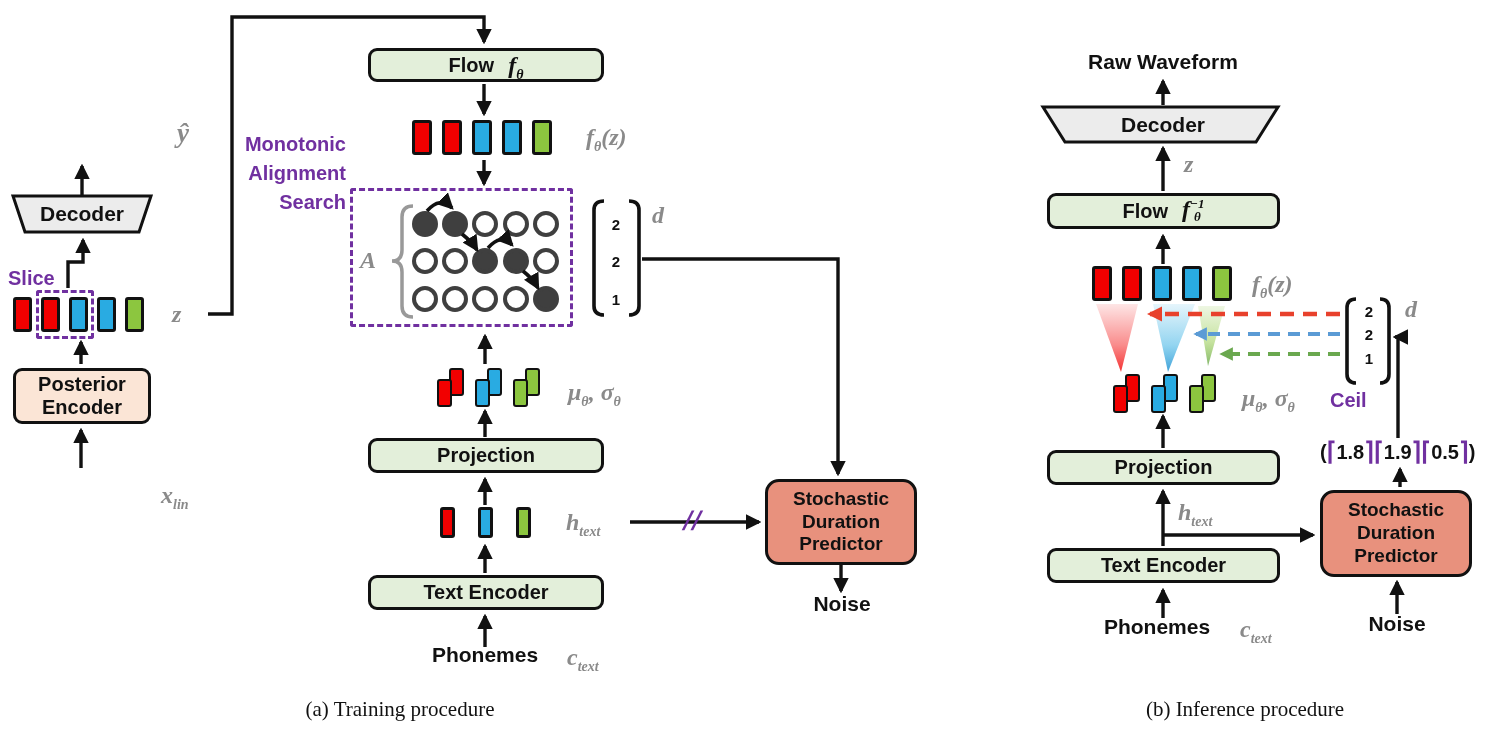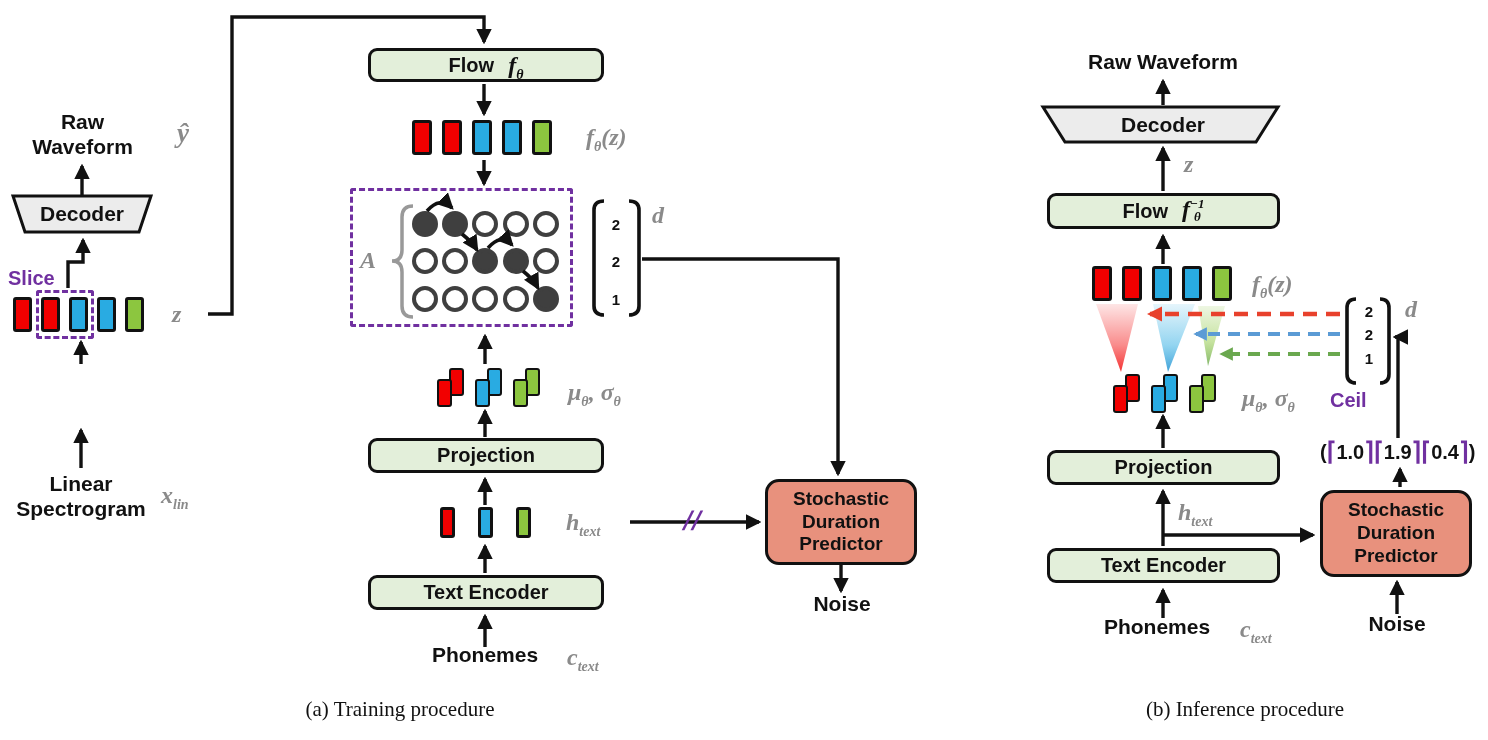--- a/index.html
+++ b/index.html
@@ -144,54 +144,55 @@
     <polygon points="1198,306 1225,306 1208,366" fill="url(#grad-green)"></polygon>
 
     <path d="M1340,314 H1150" fill="none" stroke="#e8412c" stroke-width="4.5" stroke-dasharray="14 9" marker-end="url(#ar-red)"></path>
     <path d="M1340,334 H1196" fill="none" stroke="#5b9bd5" stroke-width="4" stroke-dasharray="12 8" marker-end="url(#ar-blue)"></path>
     <path d="M1340,354 H1222" fill="none" stroke="#6aa84f" stroke-width="4" stroke-dasharray="12 8" marker-end="url(#ar-green)"></path>
 
     <path d="M1356,299 Q1347,299 1347,308 V374 Q1347,383 1356,383" fill="none" stroke="#111" stroke-width="3.6"></path>
     <path d="M1380,299 Q1389,299 1389,308 V374 Q1389,383 1380,383" fill="none" stroke="#111" stroke-width="3.6"></path>
   </svg>
 
-  <div class="lbl pre" style="left:15px;top:110px;width:135px">Raw
-Waveform</div>
   <div class="math" style="left:177px;top:120px;font-size:27px">ŷ</div>
   <div class="lbl" style="left:30px;top:202px;width:104px">Decoder</div>
   <div class="plbl" style="left:8px;top:266px">Slice</div>
 
   <div class="tokens tz" style="left:13px;top:297px">
       <div class="token tk-red"></div>
       <div class="token tk-red"></div>
       <div class="token tk-blue"></div>
       <div class="token tk-blue"></div>
       <div class="token tk-green"></div>
     </div>
   <div class="dashbox" style="left:36px;top:290px;width:58px;height:49px"></div>
   <div class="math" style="left:172px;top:302px">z</div>
 
-  <div class="lbl pre" style="left:0px;top:472px;width:162px">Linear
-Spectrogram</div>
+  <div class="box bg-peach pre" style="left:13px;top:368px;width:138px;height:56px"><span style="white-space:pre-line;line-height:1.15">Posterior
+Encoder</span></div>
   <div class="math" style="left:161px;top:483px"><span>x</span><span class="sb">lin</span></div>
 
   <div class="box bg-green" style="left:368px;top:48px;width:236px;height:34px">
     <span>Flow</span>
     <span class="mathin"><span>f</span><span class="sb">θ</span></span>
   </div>
 
   <div class="tokens tf" style="left:412px;top:120px">
       <div class="token tk-red"></div>
       <div class="token tk-red"></div>
       <div class="token tk-blue"></div>
       <div class="token tk-blue"></div>
       <div class="token tk-green"></div>
     </div>
   <div class="math" style="left:586px;top:125px"><span>f</span><span class="sb">θ</span><span>(z)</span></div>
 
+  <div class="plbl" style="left:234px;top:130px;width:112px;text-align:right;line-height:1.45"><span class="pre">Monotonic
+Alignment
+Search</span></div>
   <div class="dashbox" style="left:350px;top:188px;width:223px;height:139px"></div>
   <div class="math" style="left:360px;top:248px">A</div>
 
   <div class="dnum" style="left:601px;top:217px">2</div>
   <div class="dnum" style="left:601px;top:254px">2</div>
   <div class="dnum" style="left:601px;top:292px">1</div>
   <div class="math" style="left:652px;top:203px">d</div>
 
   <div class="tokens" style="left:437px;top:368px">
       <div class="pair">
@@ -273,27 +274,27 @@
         <div class="token tk-green back"></div>
         <div class="token tk-green front"></div>
       </div>
     </div>
   <div class="math" style="left:1242px;top:386px"><span>μ</span><span class="sb">θ</span><span>,</span> <span>σ</span><span class="sb">θ</span></div>
 
   <div class="plbl" style="left:1330px;top:388px">Ceil</div>
   <div class="ceil-row" style="left:1320px;top:441px">
     <span>(</span>
       <span class="ceil-mark">⌈</span>
-      <span>1.0</span>
+      <span>1.8</span>
       <span class="ceil-mark">⌉</span>
       <span class="ceil-mark">⌈</span>
       <span>1.9</span>
       <span class="ceil-mark">⌉</span>
       <span class="ceil-mark">⌈</span>
-      <span>0.4</span>
+      <span>0.5</span>
       <span class="ceil-mark">⌉</span>
       <span>)</span>
   </div>
 
   <div class="box bg-green" style="left:1047px;top:450px;width:233px;height:35px">
       <span>Projection</span>
     </div>
   <div class="math" style="left:1178px;top:500px"><span>h</span><span class="sb">text</span></div>
   <div class="box bg-green" style="left:1047px;top:548px;width:233px;height:35px">
       <span>Text Encoder</span>

